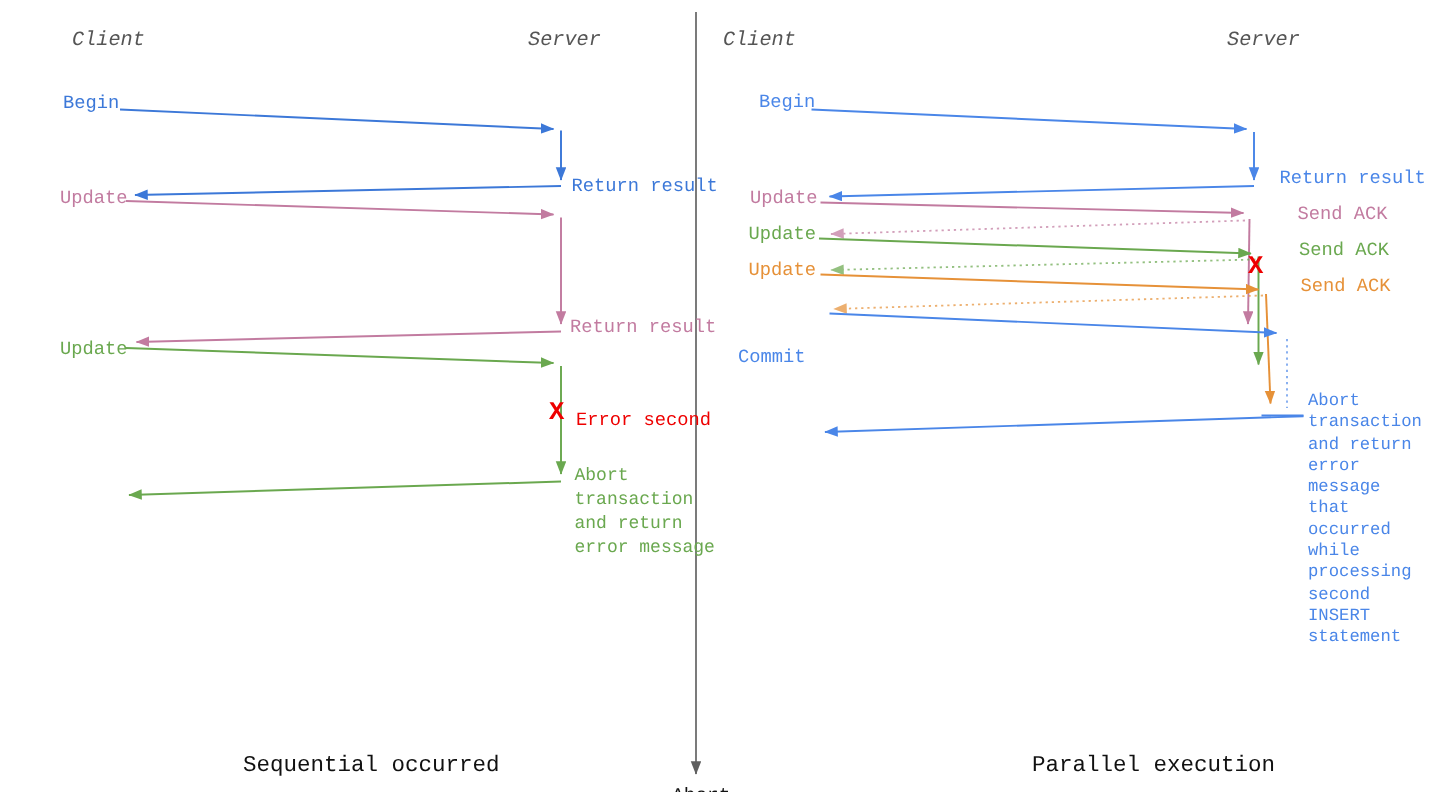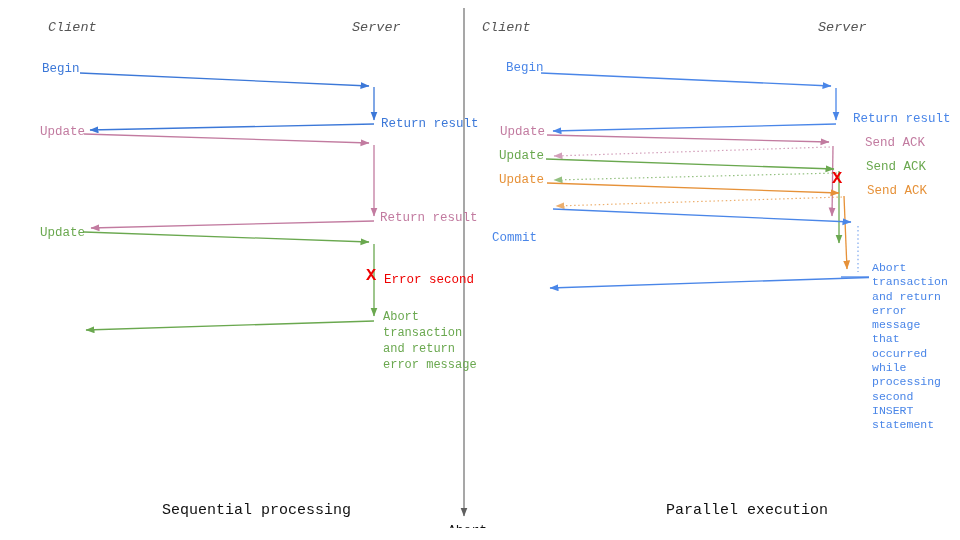--- a/index.html
+++ b/index.html
@@ -112,21 +112,21 @@
   <div class="lbl green" style="left:40px;top:227px;">Update</div>
 
   <div class="lbl xmark" style="left:366px;top:267px;">X</div>
   <div class="lbl red" style="left:384px;top:274px;">Error second</div>
 
   <div class="lbl green multiline abort-l" style="left:383px;top:309px;">Abort
 transaction
 and return
 error message</div>
 
-  <div class="lbl caption" style="left:162px;top:504px;">Sequential processing</div>
+  <div class="lbl caption" style="left:162px;top:504px;">Sequential occurred</div>
 
   <div class="lbl hdr" style="left:482px;top:21px;">Client</div>
   <div class="lbl hdr" style="left:818px;top:21px;">Server</div>
 
   <div class="lbl blue-r" style="left:506px;top:62px;">Begin</div>
   <div class="lbl blue-r" style="left:853px;top:113px;">Return result</div>
 
   <div class="lbl pink" style="left:500px;top:126px;">Update</div>
   <div class="lbl pink" style="left:865px;top:137px;">Send ACK</div>
 
@@ -144,17 +144,17 @@
 transaction
 and return
 error message
 that occurred
 while
 processing
 second
 INSERT
 statement</div>
 
-  <div class="lbl caption" style="left:666px;top:504px;">Parallel execution</div>
+  <div class="lbl caption" style="left:688px;top:504px;">Parallel execution</div>
 
   <div class="lbl time" style="left:448px;top:524px;">Abort</div>
 
 </div>
 
 </body></html>

